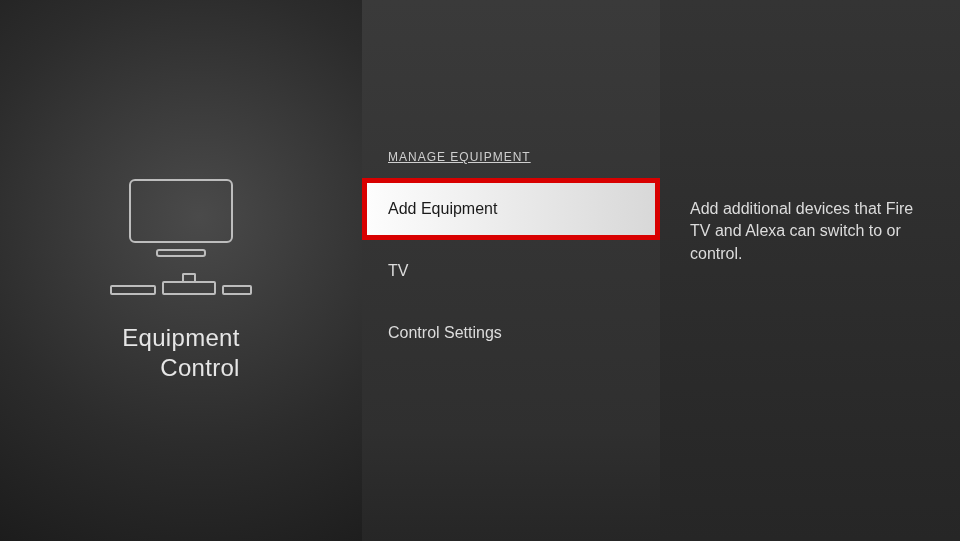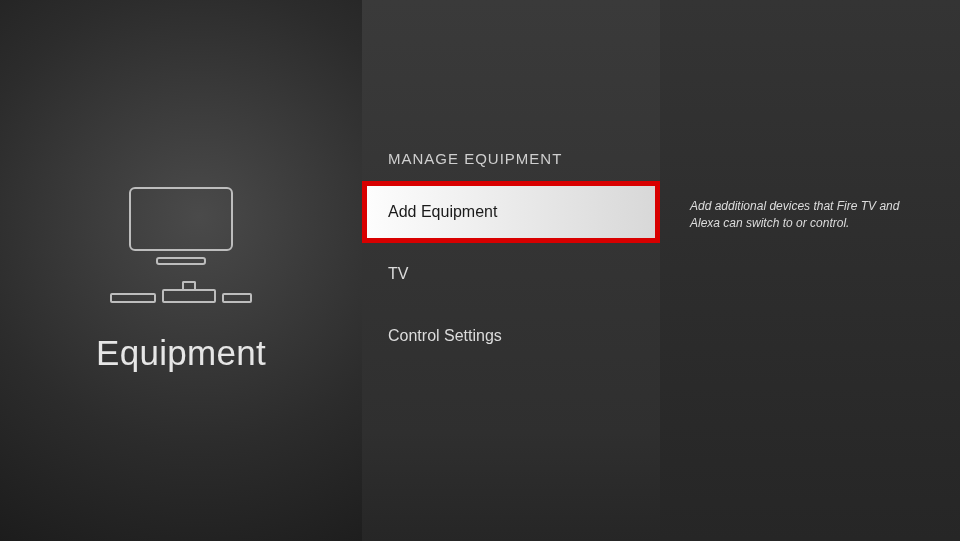--- a/index.html
+++ b/index.html
@@ -69,39 +69,40 @@
       border: 2px solid #bdbdbd;
       border-radius: 2px;
     }
     .dev-c {
       width: 30px;
       height: 10px;
       border: 2px solid #bdbdbd;
       border-radius: 2px;
     }
     .page-title {
-      font-size: 35px;
+      font-size: 24px;
       font-weight: 300;
       color: #e6e6e6;
       text-align: right;
       line-height: 1.25;
       letter-spacing: 0.3px;
     }
     .middle-panel {
       width: 298px;
       background: linear-gradient(180deg, #3a3a3a 0%, #2f2f2f 80%, #262626 100%);
       padding-top: 150px;
     }
     .section-header {
-      font-size: 15px;
+      font-size: 12px;
       letter-spacing: 1px;
       color: #cfcfcf;
       text-transform: uppercase;
       padding: 0 26px 14px 26px;
       font-weight: 500;
+      text-decoration: underline;
     }
     .menu-item {
       height: 62px;
       display: flex;
       align-items: center;
       padding: 0 26px;
       font-size: 16px;
       color: #dcdcdc;
       font-weight: 400;
       cursor: pointer;
@@ -113,25 +114,24 @@
       padding: 0 21px;
       height: 62px;
       font-weight: 400;
     }
     .right-panel {
       width: 300px;
       background: linear-gradient(180deg, #343434 0%, #262626 100%);
       padding: 198px 30px 0 30px;
     }
     .description {
-      font-size: 12px;
+      font-size: 16px;
       color: #dcdcdc;
       line-height: 1.4;
       font-weight: 300;
-      font-style: italic;
     }
   </style>
 </head>
 <body>
 
 <div class="container">
 
   <div class="left-panel">
     <div class="equipment-icon">
       <div class="tv-screen"></div>
@@ -140,20 +140,21 @@
         <div class="dev-a"></div>
         <div class="dev-b-wrap">
           <div class="dev-b-top"></div>
           <div class="dev-b"></div>
         </div>
         <div class="dev-c"></div>
       </div>
     </div>
     <div class="page-title">
       <span>Equipment</span><br>
+      <span>Control</span>
     </div>
   </div>
 
   <div class="middle-panel">
     <div class="section-header">MANAGE EQUIPMENT</div>
     <div class="menu-item selected">
       <span>Add Equipment</span>
     </div>
     <div class="menu-item">
       <span>TV</span>

